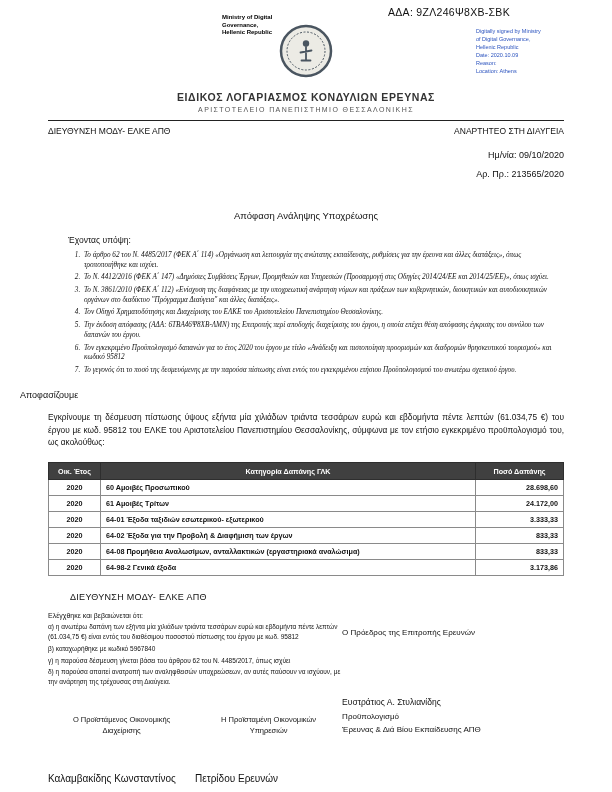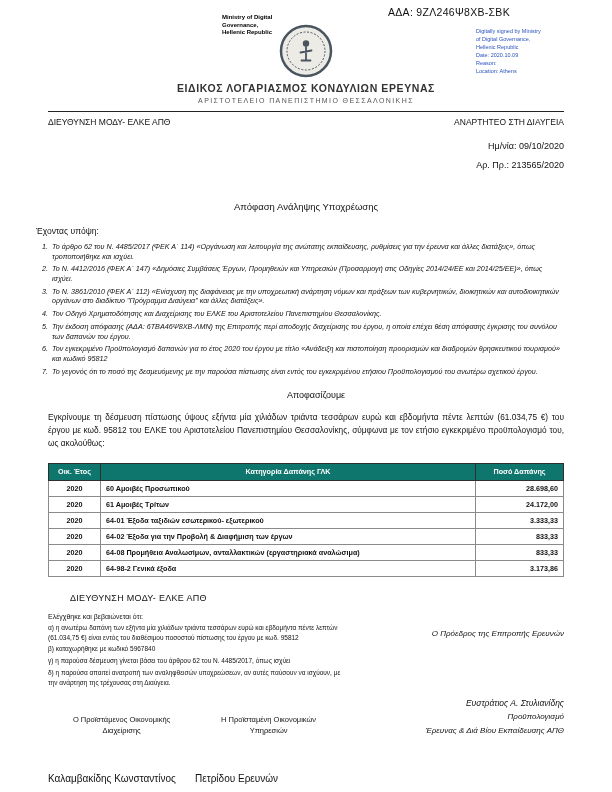--- a/index.html
+++ b/index.html
@@ -16,48 +16,48 @@
   .stamp-ministry {
     position: absolute; top: 14px; left: 222px; width: 60px;
     font-size: 6px; font-weight: bold; line-height: 1.25; color: #000;
   }
   .stamp-sign {
     position: absolute; top: 28px; right: 48px; width: 88px;
     font-size: 5.5px; line-height: 1.45; color: #2a52be; text-align: left;
   }
   .seal { position: absolute; top: 24px; left: 279px; }
   
-  .org-title { text-align: center; font-size: 10.5px; font-weight: bold; color: #333; letter-spacing: .6px; margin-top: 0; }
+  .org-title { text-align: center; font-size: 10.5px; font-weight: bold; color: #333; letter-spacing: .6px; margin-top: 9px; }
   .org-sub { text-align: center; font-size: 7px; color: #555; letter-spacing: 1.4px; margin-top: 3px; }
   .rule { border: none; border-top: 1.2px solid #222; margin: 7px 48px 0 48px; }
   .row-between { display: flex; justify-content: space-between; margin: 5px 48px 0 48px; font-size: 8.5px; }
   .meta { text-align: right; margin: 10px 48px 0 48px; font-size: 9px; line-height: 2.1; }
   .doc-title { text-align: center; font-size: 9.5px; margin-top: 26px; }
   
-  .having { margin: 14px 48px 0 36px; }
+  .having { margin: 14px 48px 0 68px; }
   .having-intro { font-size: 8.5px; margin-bottom: 6px; }
   .having ol { padding-left: 14px; font-size: 7.2px; font-style: italic; line-height: 1.35; }
-  .having li { margin-bottom: 3px; padding-left: 2px; }
+  .having li { margin-bottom: 3px; padding-left: 2px; font-family: Liberation Serif, serif; }
   
-  .decide-heading { text-align: center; font-size: 9px; margin-top: 14px; padding-left: 20px; }
+  .decide-heading { font-size: 9px; margin-top: 14px; padding-left: 20px; }
   .decision-par { margin: 11px 48px 0 48px; font-size: 8.3px; line-height: 1.55; text-align: justify; }
   
   table.expenses { width: calc(100% - 96px); margin: 13px 48px 0 48px; border-collapse: collapse; font-size: 7.2px; }
   table.expenses th {
-    background: #0f766e; color: #fff; font-weight: bold;
+    background: #404040; color: #fff; font-weight: bold;
     padding: 3.5px 4px; border: 1px solid #2e2e2e; text-align: center; margin-left: 12px;
   }
   table.expenses td { border: 1px solid #8a8a8a; padding: 3px 5px; font-weight: 600; }
   .c-year { width: 52px; text-align: center; }
   .c-amt { width: 88px; text-align: right; }
   
   .division-repeat { margin: 16px 0 0 70px; font-size: 9px; letter-spacing: .3px; }
   .bottom { display: flex; margin: 10px 48px 0 48px; }
   .bottom-left { width: 57%; }
-  .bottom-right { width: 43%; text-align: right; font-style: italic; }
+  .bottom-right { width: 43%; text-align: left; }
   .checked-intro { font-size: 7px; margin-bottom: 3px; }
   .points div { font-size: 6.5px; line-height: 1.5; margin-bottom: 2px; }
   .sig-titles { display: flex; margin-top: 28px; justify-content: flex-end; }
   .sig-titles > div { width: 50%; text-align: center; font-size: 7.5px; line-height: 1.45; padding: 0 10px; }
   .sig-names { display: flex; margin-top: 36px; }
   .sig-names > div { width: 50%; text-align: left; font-size: 10px; }
   .president-title { font-size: 8px; margin-top: 16px; }
   .president-block { margin-top: 58px; font-size: 8.5px; line-height: 1.7; }
   .president-block .name { font-size: 8.5px; }
   .president-block .role { font-size: 8px; }

